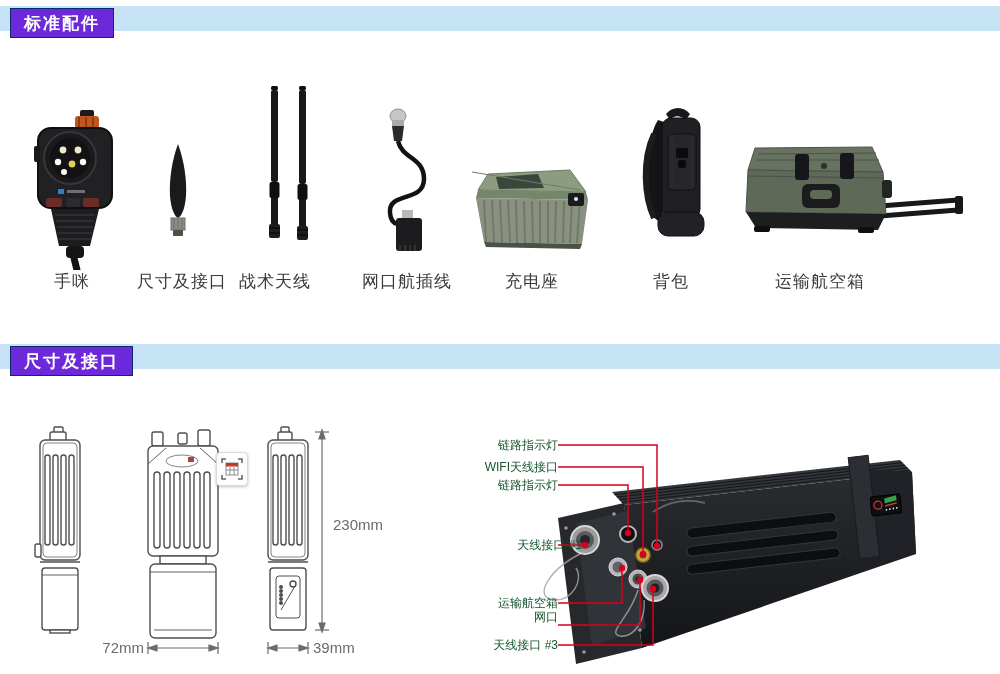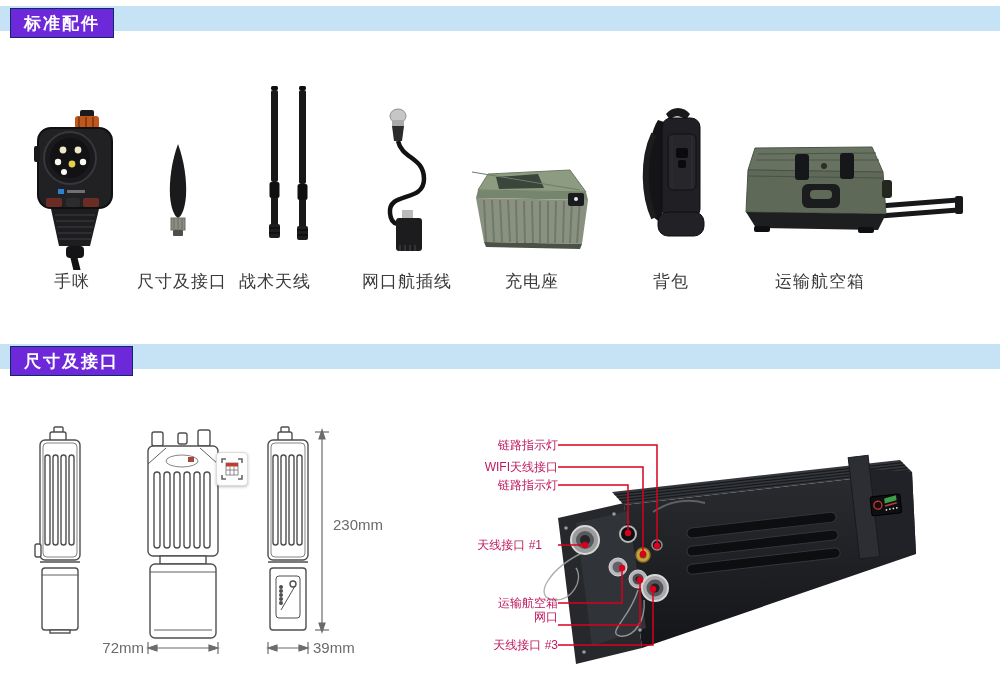--- a/index.html
+++ b/index.html
@@ -5,21 +5,21 @@
   html,body{margin:0;padding:0;background:#ffffff;}
   .page{position:relative;width:1000px;height:674px;background:#ffffff;overflow:hidden;
         font-family:"Liberation Sans","DejaVu Sans",sans-serif;}
   .band{position:absolute;left:0;width:1000px;height:25px;background:#c5e3f4;}
   .chip{position:absolute;left:10px;height:30px;background:#6d28d9;border:1px solid #0a2a6e;
         color:#fff;font-weight:bold;font-size:17px;letter-spacing:2px;
         display:flex;align-items:center;padding:0 13px;box-sizing:border-box;}
   .acc-label{position:absolute;top:270px;transform:translateX(-50%);font-size:17px;
         color:#3a3a3a;letter-spacing:1px;white-space:nowrap;}
   .figure{position:absolute;}
-  .callout-label{position:absolute;font-size:12px;color:#be185d;line-height:14px;white-space:nowrap;}
+  .callout-label{position:absolute;font-size:12px;color:#14532d;line-height:14px;white-space:nowrap;}
   .scan-icon{position:absolute;left:216px;top:452px;width:30px;height:32px;background:#fdfdfd;
         border:1px solid #dcdcdc;border-radius:4px;box-shadow:0 1px 3px rgba(0,0,0,.25);
         display:flex;align-items:center;justify-content:center;cursor:pointer;}
 </style>
 </head>
 <body>
 
 <div class="page">
 
   <div class="band" style="top:6px"></div>
@@ -370,18 +370,18 @@
         <circle cx="97" cy="117" r="3.2"></circle>
       <circle cx="134" cy="140" r="3.2"></circle>
         <circle cx="152" cy="152" r="3.2"></circle>
       <circle cx="165" cy="161" r="3.2"></circle>
     </g>
   </svg>
 
   <div class="callout-label" style="right:442px;top:438px">链路指示灯</div>
   <div class="callout-label" style="right:442px;top:460px">WIFI天线接口</div>
   <div class="callout-label" style="right:442px;top:478px">链路指示灯</div>
-  <div class="callout-label" style="right:458px;top:538px">天线接口 #1</div>
+  <div class="callout-label" style="right:418px;top:538px">天线接口 #1</div>
   <div class="callout-label" style="right:442px;top:596px">运输航空箱</div>
   <div class="callout-label" style="right:442px;top:610px">网口</div>
   <div class="callout-label" style="right:442px;top:638px">天线接口 #3</div>
 
 </div>
 
 </body></html>

